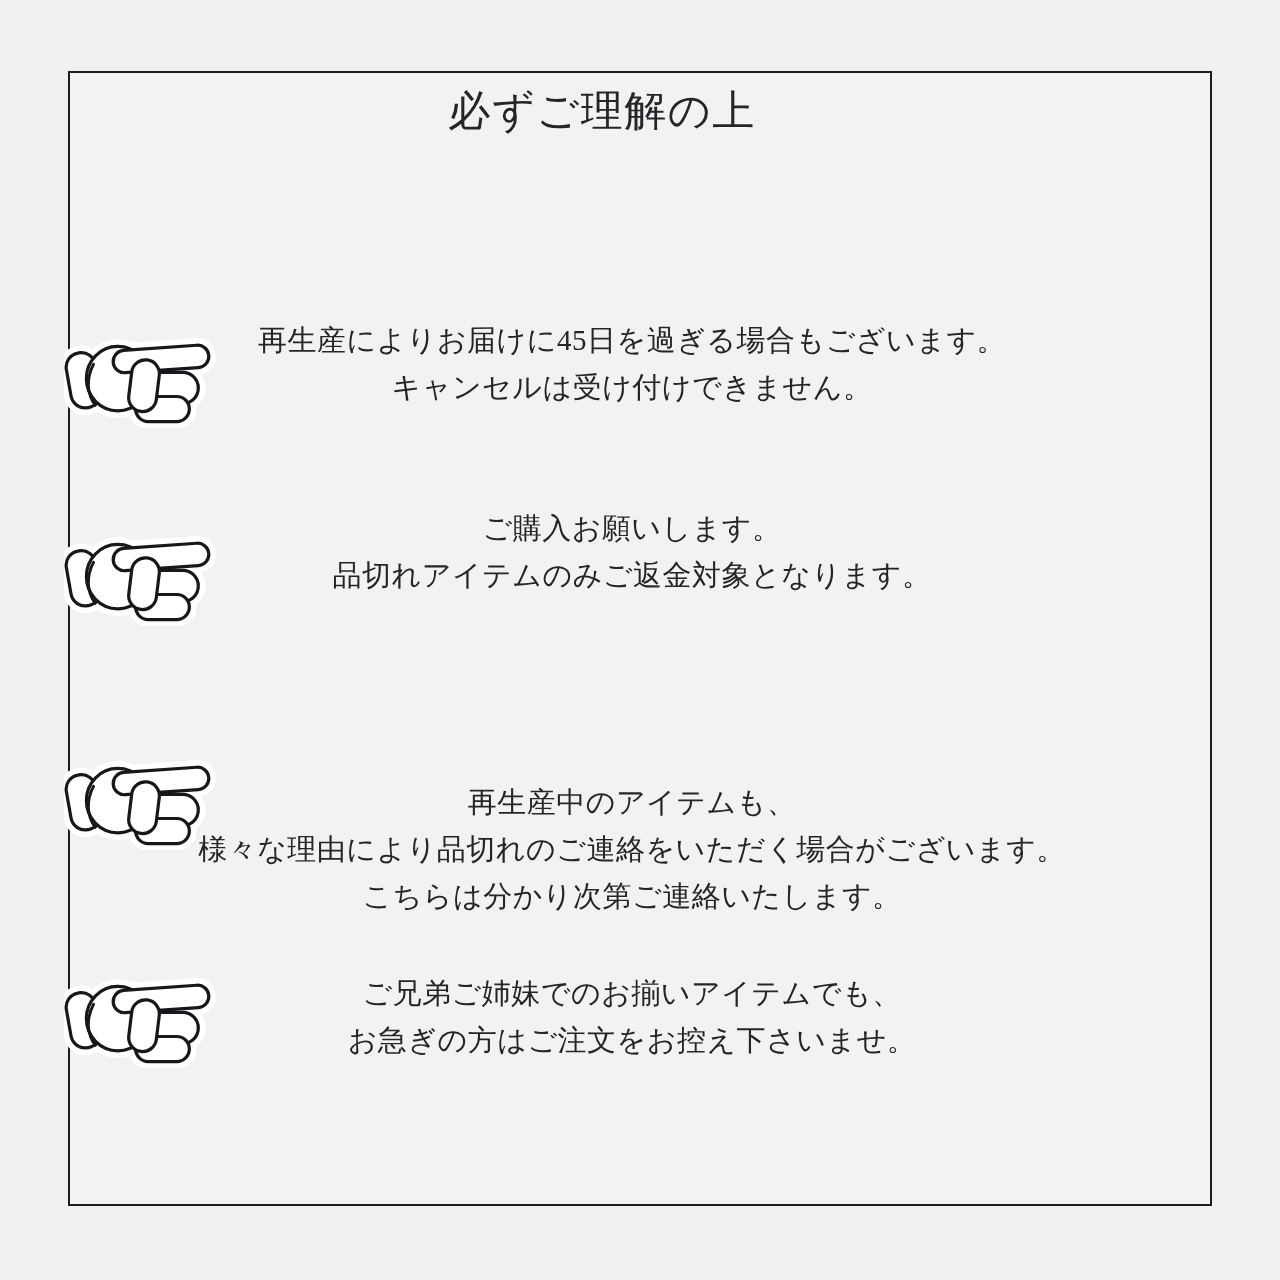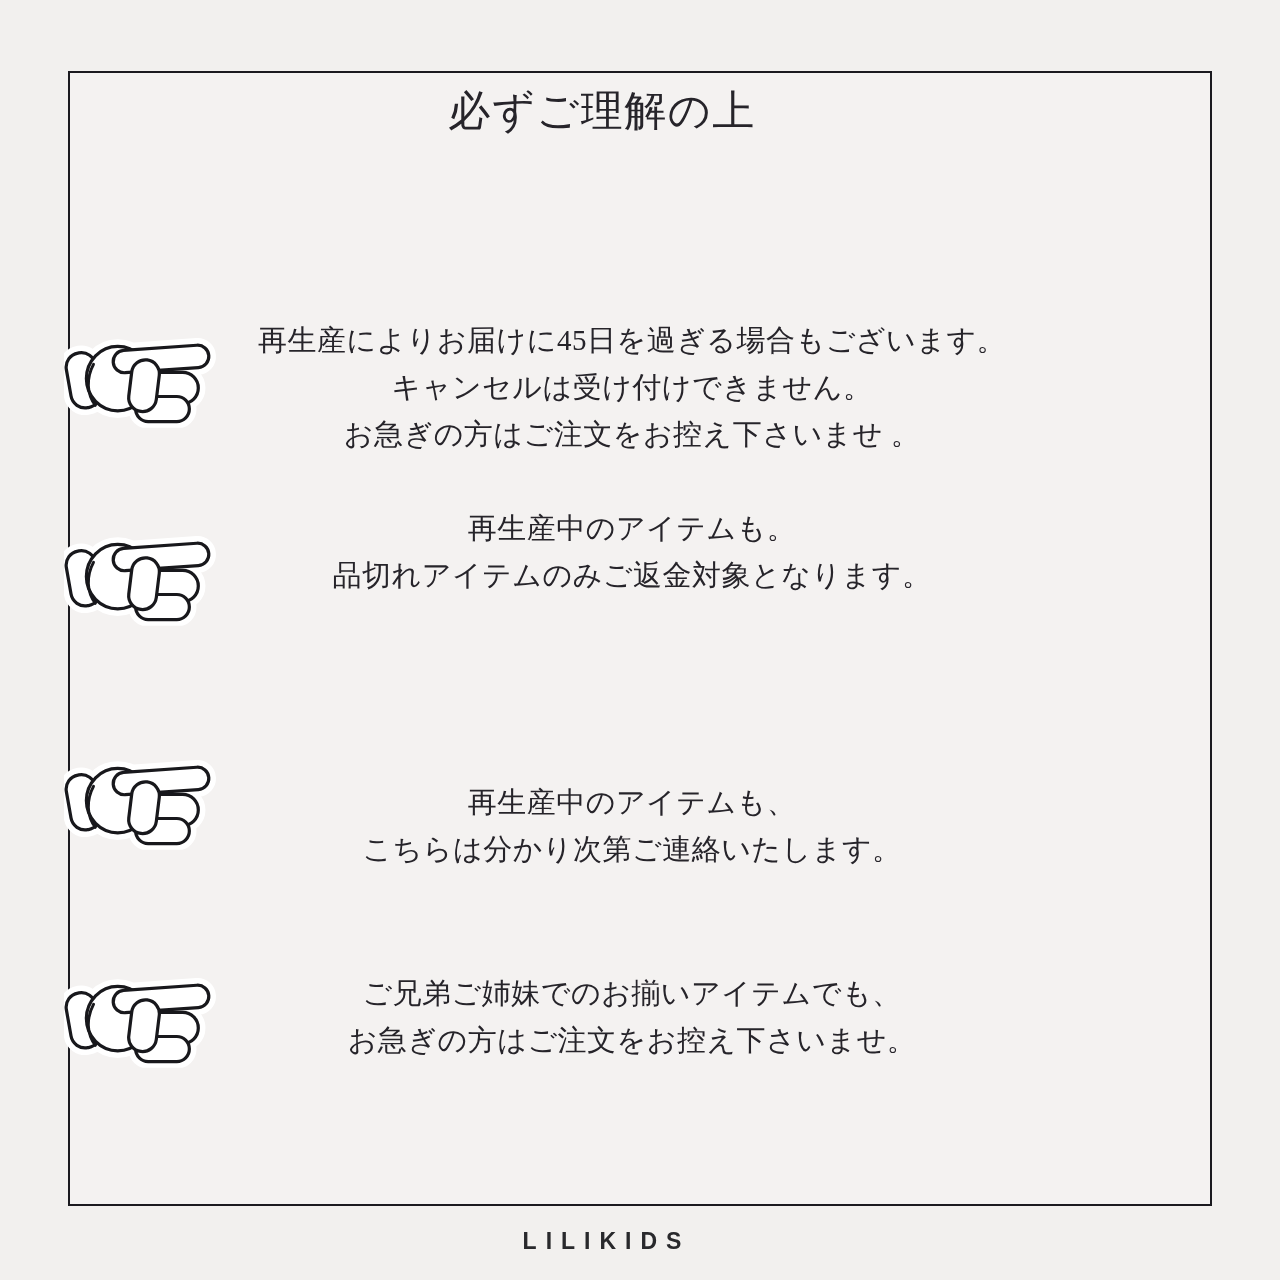--- a/index.html
+++ b/index.html
@@ -84,48 +84,47 @@
     <div>必ずご理解の上</div>
   </div>
 
   <svg class="hand h1" viewBox="0 0 172 118">
       <use href="#hand-icon" xlink:href="#hand-icon"></use>
     </svg>
   <section class="notice n1">
     <div class="notice-text">
       <div>再生産によりお届けに45日を過ぎる場合もございます。</div>
       <div>キャンセルは受け付けできません。</div>
-      <div>お急ぎの方はご注文をお控え下さいませ 。</div>
     </div>
   </section>
 
   <svg class="hand h2" viewBox="0 0 172 118">
       <use href="#hand-icon" xlink:href="#hand-icon"></use>
     </svg>
   <section class="notice n2">
     <div class="notice-text">
-      <div>再生産中のアイテムも。</div>
+      <div>ご購入お願いします。</div>
       <div>品切れアイテムのみご返金対象となります。</div>
     </div>
   </section>
 
   <svg class="hand h3" viewBox="0 0 172 118">
       <use href="#hand-icon" xlink:href="#hand-icon"></use>
     </svg>
   <section class="notice n3">
     <div class="notice-text">
       <div>再生産中のアイテムも、</div>
+      <div>様々な理由により品切れのご連絡をいただく場合がございます。</div>
       <div>こちらは分かり次第ご連絡いたします。</div>
     </div>
   </section>
 
   <svg class="hand h4" viewBox="0 0 172 118">
       <use href="#hand-icon" xlink:href="#hand-icon"></use>
     </svg>
   <section class="notice n4">
     <div class="notice-text">
       <div>ご兄弟ご姉妹でのお揃いアイテムでも、</div>
       <div>お急ぎの方はご注文をお控え下さいませ。</div>
     </div>
   </section>
 
-  <div class="brand">LILIKIDS</div>
 </div>
 
 </body></html>

